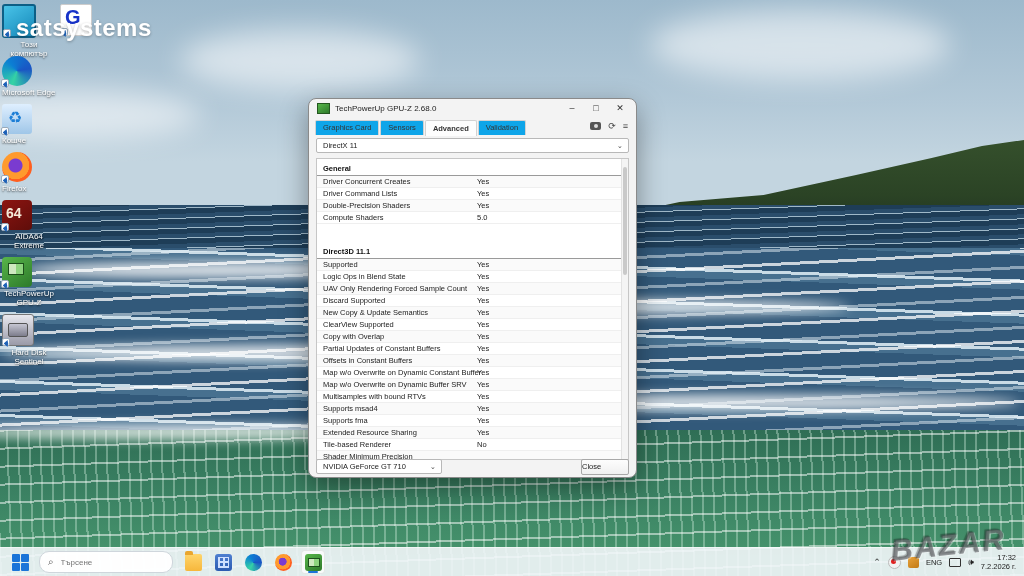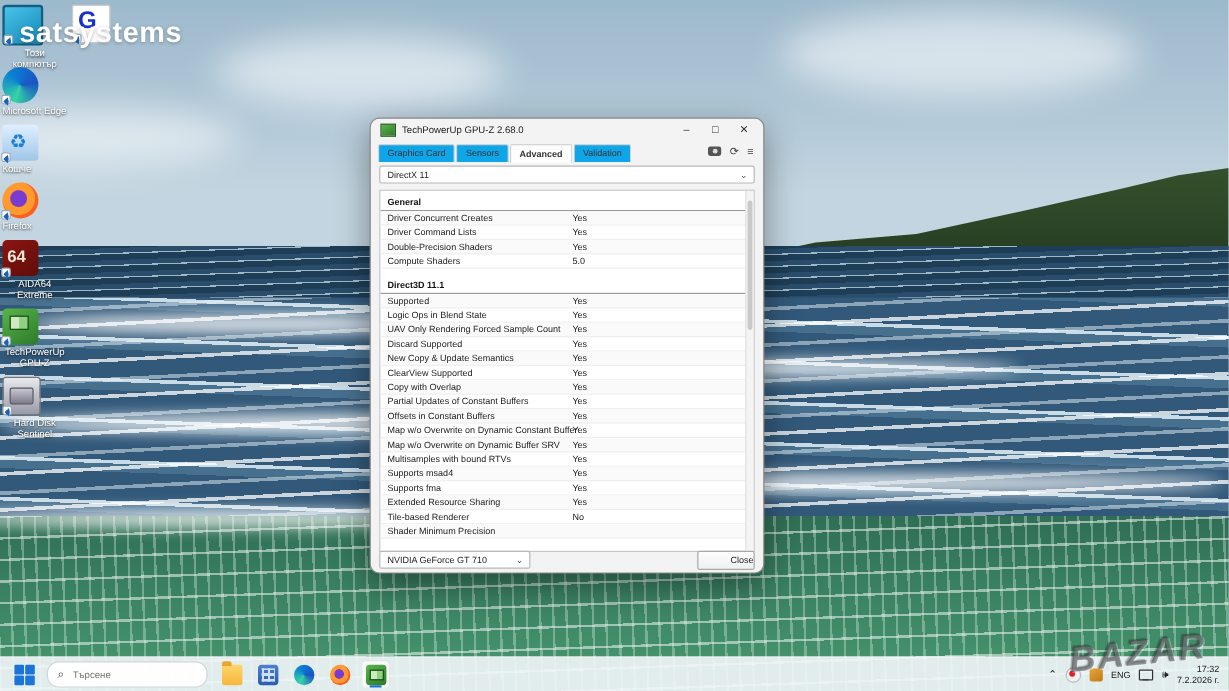--- a/index.html
+++ b/index.html
@@ -77,32 +77,32 @@
   .cam{width:11px;height:8px;background:#555;border-radius:2px;position:relative;}
   .cam:after{content:"";position:absolute;left:3.5px;top:2px;width:4px;height:4px;border-radius:50%;background:#ddd;}
   .selbox{position:relative;background:#fff;border:1px solid #b8b8b8;border-radius:2px;
           height:13px;line-height:13px;padding:0 6px;font-size:7.5px;color:#222;cursor:pointer;}
   .selbox .chev{position:absolute;right:5px;top:0;color:#555;}
   .api-sel{margin:3px 7px 0;}
   .panel{margin:5px 7px 0;height:302px;background:#fff;border:1px solid #c6c6c6;
          position:relative;box-sizing:border-box;overflow:hidden;}
   .panel-inner{position:absolute;left:0;top:2px;right:7px;}
   .sec-h{font-weight:bold;font-size:7.5px;padding:3px 6px 2px;border-bottom:1px solid #9a9a9a;color:#111;}
-  .sec-h.gap{margin-top:6px;}
+  .sec-h.gap{margin-top:20px;}
   .row{position:relative;height:11px;line-height:11px;padding-left:6px;border-bottom:1px solid #efefef;}
   .row:nth-child(odd){background:#fafafa;}
   .row .cl{display:inline-block;color:#222;white-space:nowrap;}
   .row .cv{position:absolute;left:160px;top:0;color:#222;}
   .vscroll{position:absolute;right:0;top:0;bottom:0;width:6px;background:#f4f4f4;border-left:1px solid #e2e2e2;}
   .vthumb{position:absolute;left:1px;right:1px;top:8px;height:108px;background:#c9c9c9;border-radius:2px;cursor:grab;}
   .bbar{position:absolute;left:0;right:0;bottom:0;height:21px;padding:3px 7px;box-sizing:border-box;
         display:flex;justify-content:space-between;align-items:center;}
   .dev-sel{width:112px;}
   .btn-close{width:46px;height:14px;background:linear-gradient(180deg,#fdfdfd,#f0f0f0);
-        border:1px solid #a8a8a8;border-radius:2px;font-size:7.5px;text-align:right;
+        border:1px solid #a8a8a8;border-radius:2px;font-size:7.5px;text-align:left;
         line-height:13px;color:#222;cursor:pointer;margin-left:48px;}
 
   
   .taskbar{position:absolute;left:0;bottom:0;width:100%;height:28px;z-index:35;
         background:rgba(242,246,250,.9);border-top:1px solid rgba(255,255,255,.5);
         display:flex;align-items:center;}
   .start{width:17px;height:17px;margin-left:12px;display:grid;grid-template-columns:8px 8px;gap:1px;cursor:pointer;}
   .start i{background:#1b74d8;border-radius:1px;}
   .search{margin-left:10px;width:116px;height:20px;border-radius:10px;background:rgba(255,255,255,.95);
         border:1px solid #cfd6dc;display:flex;align-items:center;padding:0 8px;gap:5px;cursor:text;}

